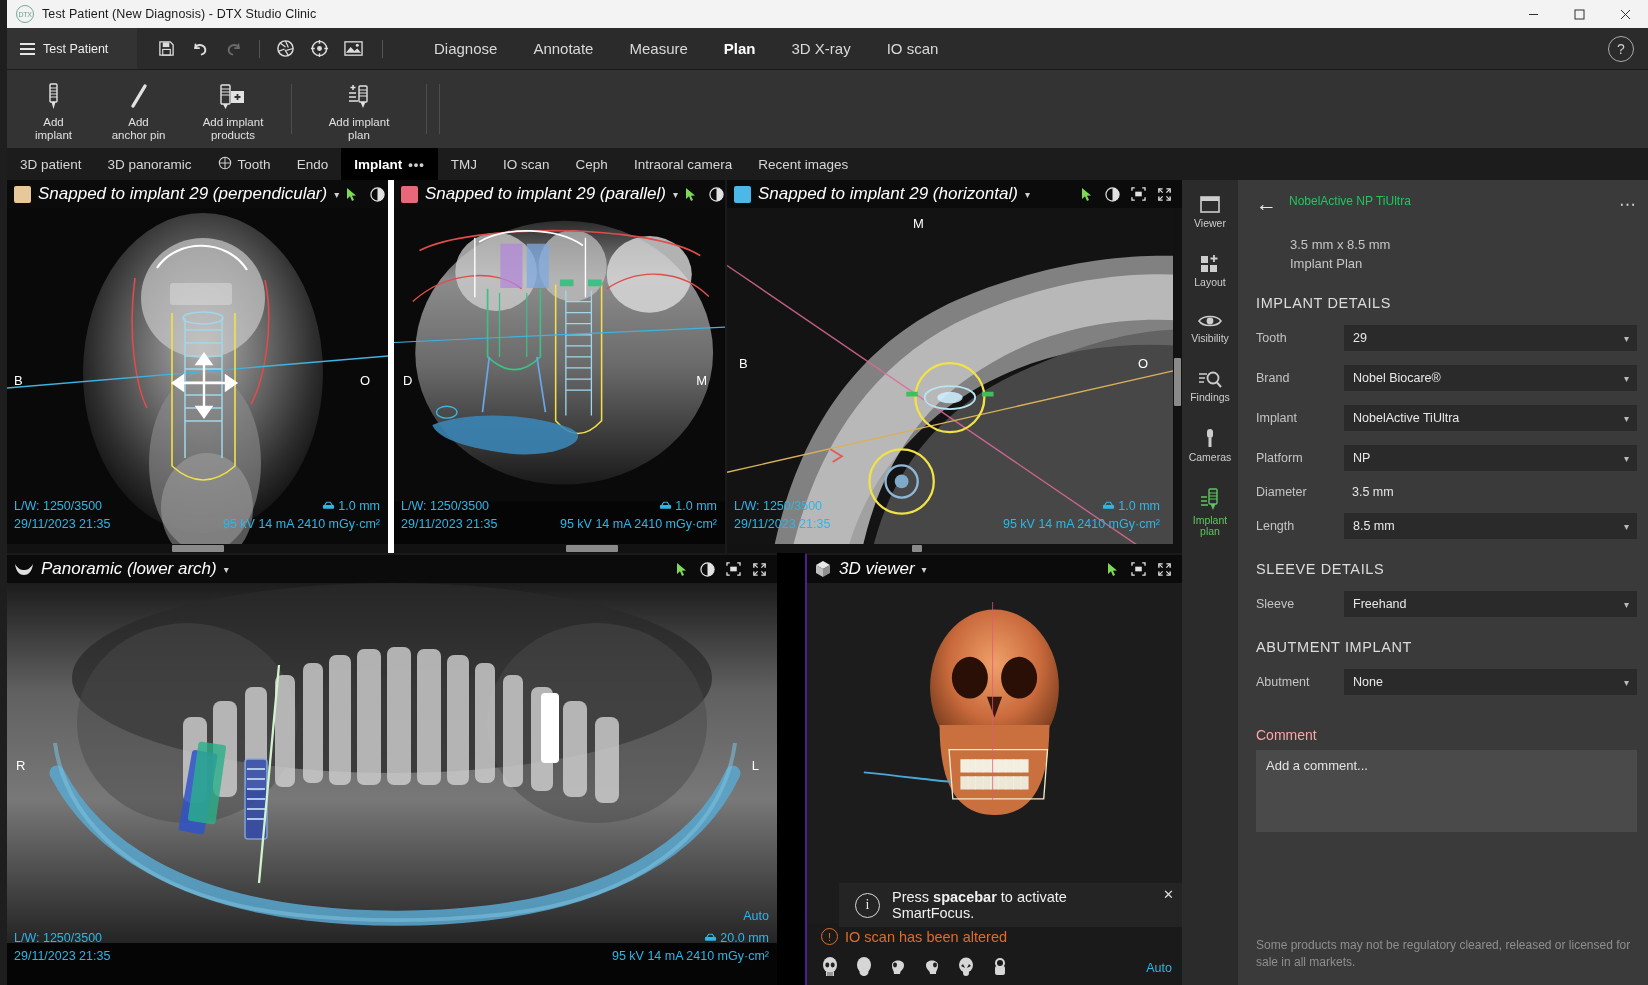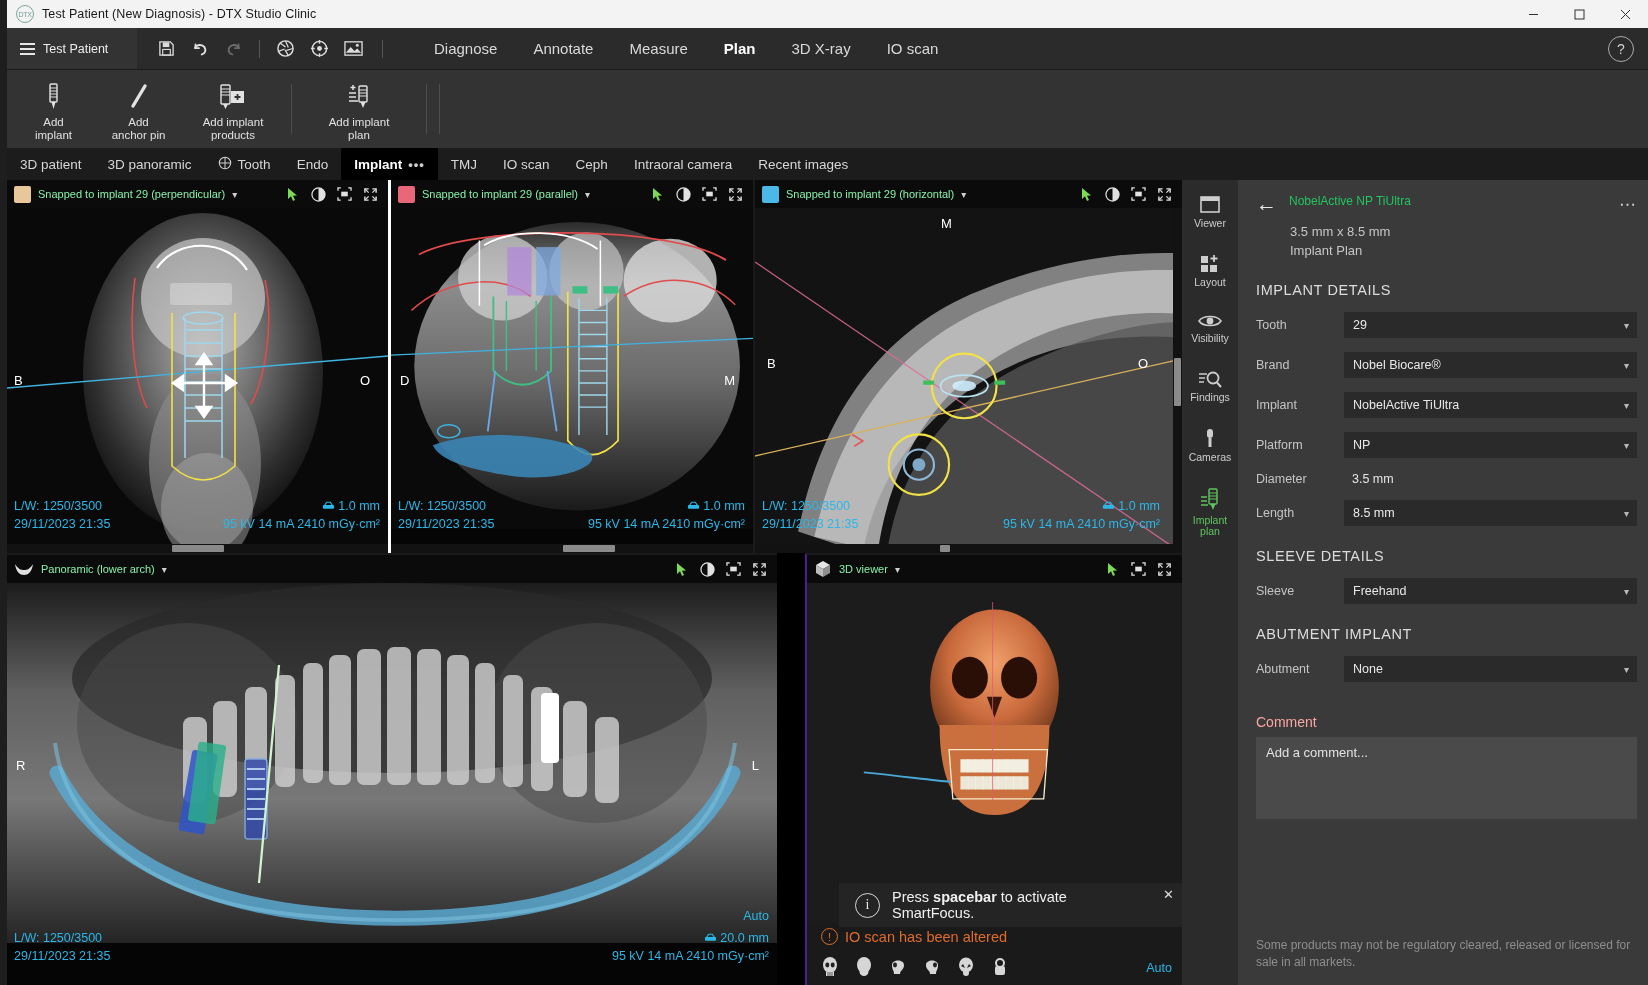--- a/index.html
+++ b/index.html
@@ -87,31 +87,31 @@
   .tab .dots { letter-spacing: 1px; font-size: 13px; color: #cfcfcf; }
 
   
   .main { flex: 1; display: flex; min-height: 0; background: #000; }
   .viewgrid { width: 1175px; display: flex; flex-direction: column; flex: none; }
   .row-top { height: 373px; display: flex; flex: none; }
   .row-bot { flex: 1; display: flex; min-height: 0; }
 
   .vp { position: relative; background: #050505; overflow: hidden; }
   .vp.v1 { width: 381px; }
-  .vp.v2 { width: 365px; border-left: 3px solid #ffffff; }
+  .vp.v2 { width: 337px; border-left: 6px solid #ffffff; }
   .vp.v3 { flex: 1; border-left: 2px solid #1a1a1a; }
   .vp.vpan { width: 770px; border-top: 2px solid #1a1a1a; }
   .vp.v3d { flex: 1; border-left: 2px solid #4c1d95; border-top: 2px solid #1a1a1a; margin-left: 28px; }
 
   .vp-head {
     position: absolute; top: 0; left: 0; right: 0; height: 28px; background: #0b0b0b;
     display: flex; align-items: center; padding: 0 7px; gap: 7px; z-index: 6;
   }
   .swatch { width: 17px; height: 17px; border-radius: 2px; flex: none; }
-  .vp-title { font-size: 11px; color: #86efac; white-space: nowrap; }
+  .vp-title { font-size: 17px; color: #ffffff; white-space: nowrap; font-style: italic; }
   .chev { color: #cfcfcf; font-size: 10px; }
   .vp-tools { margin-left: auto; display: flex; align-items: center; gap: 11px; padding-right: 3px; }
   .vp-tools .t { display: flex; align-items: center; justify-content: center; }
   .cursor-ico { color: #7ed957; }
 
   .vp-body { position: absolute; inset: 28px 0 0 0; }
   .scan { position: absolute; inset: 0; }
 
   .ovl { position: absolute; font-size: 12.5px; color: #2bb7e8; z-index: 5; white-space: nowrap; }
   .ovl.lw { left: 7px; }
@@ -167,21 +167,21 @@
 
   
   .panel {
     width: 417px; background: #3a3a3a; flex: none; position: relative;
     display: flex; flex-direction: column; padding: 14px 18px 0 18px; overflow: hidden;
   }
   .p-head { display: flex; align-items: flex-start; gap: 12px; }
   .back-arrow { font-size: 21px; color: #e8e8e8; line-height: 20px; }
   .p-title { font-size: 12px; color: #22c55e; }
   .p-kebab { margin-left: auto; font-size: 17px; color: #d5d5d5; letter-spacing: 1px; }
-  .p-sub { margin-left: 34px; margin-top: 7px; font-size: 13px; color: #c6c6c6; line-height: 19px; }
+  .p-sub { margin-left: 34px; margin-top: 20px; font-size: 13px; color: #c6c6c6; line-height: 19px; }
   .sect-h {
     margin-top: 22px; font-size: 14.5px; color: #dcdcdc; letter-spacing: .6px;
   }
   .frow { display: flex; align-items: center; margin-top: 14px; }
   .flabel { width: 88px; font-size: 12.5px; color: #c4c4c4; flex: none; }
   .fval { font-size: 12.5px; color: #e4e4e4; padding-left: 8px; }
   .fsel {
     flex: 1; height: 26px; background: #2a2a2a; display: flex; align-items: center;
     padding: 0 9px; font-size: 12.5px; color: #e8e8e8; position: relative;
   }

